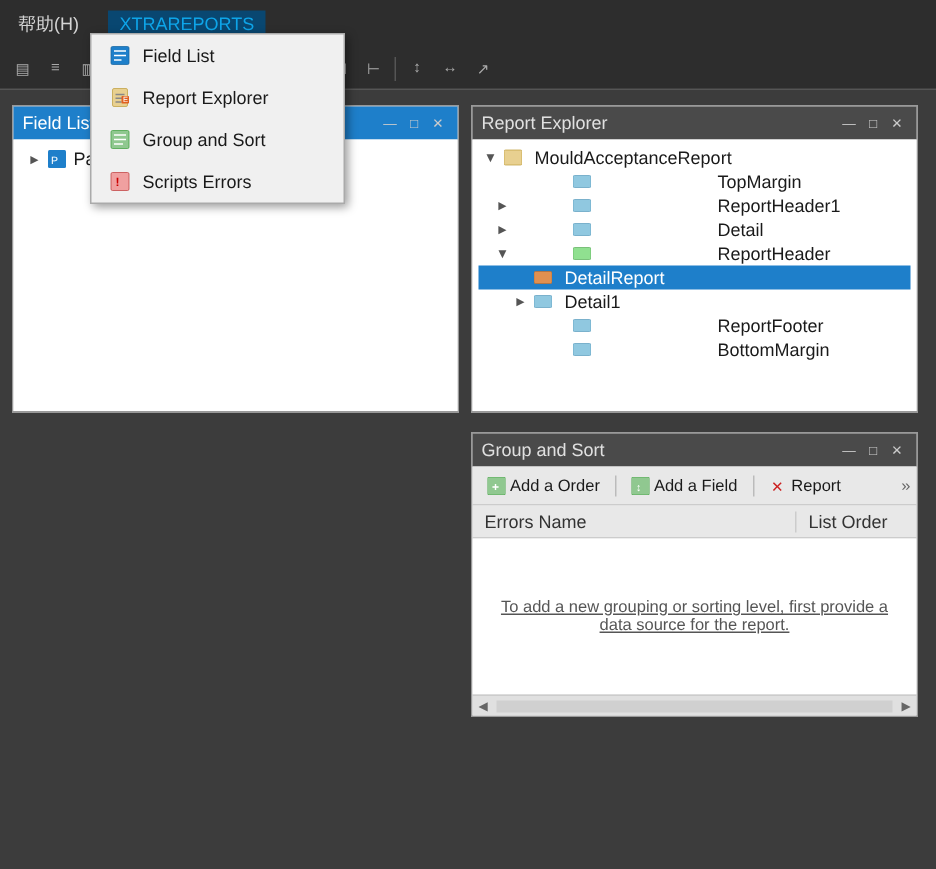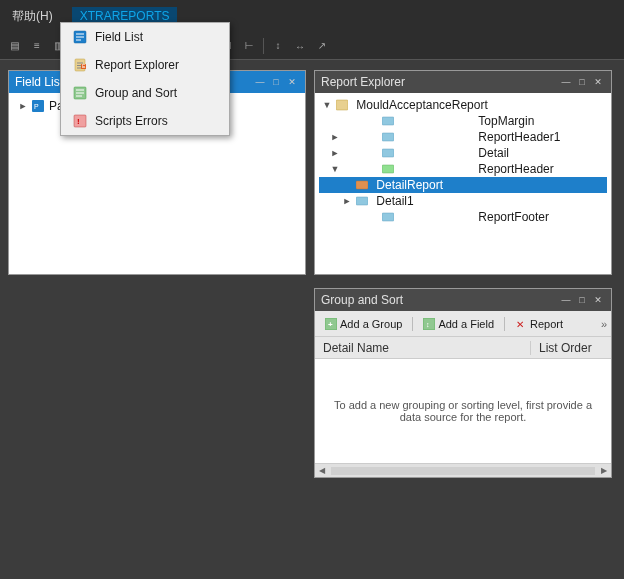--- a/index.html
+++ b/index.html
@@ -279,20 +279,21 @@
     .gs-body {
       flex: 1;
       background: #fff;
       display: flex;
       align-items: center;
       justify-content: center;
       text-align: center;
       padding: 10px;
       font-size: 11px;
       color: #555;
+      text-decoration: underline;
     }
 
     .gs-scrollbar {
       height: 14px;
       background: #e0e0e0;
       border-top: 1px solid #ccc;
       display: flex;
       align-items: center;
     }
     .gs-scroll-left, .gs-scroll-right {
@@ -491,59 +492,68 @@
       </div>
       <div class="report-tree-item indent-1">
         <span class="tree-expander">&nbsp;</span>
         <span class="tree-icon">
           <svg width="12" height="12" viewBox="0 0 12 12">
             <rect x="0" y="2" width="12" height="8" rx="1" fill="#90c8e0" stroke="#60a0c0" stroke-width="0.5"></rect>
           </svg>
         </span>
         &nbsp;<span>ReportFooter</span>
       </div>
+      <div class="report-tree-item indent-1">
+        <span class="tree-expander">&nbsp;</span>
+        <span class="tree-icon">
+          <svg width="12" height="12" viewBox="0 0 12 12">
+            <rect x="0" y="2" width="12" height="8" rx="1" fill="#90c8e0" stroke="#60a0c0" stroke-width="0.5"></rect>
+          </svg>
+        </span>
+        &nbsp;<span>BottomMargin</span>
+      </div>
     </div>
   </div>
 
   <div class="panel group-sort-panel">
     <div class="panel-header">
       <span class="panel-title">Group and Sort</span>
       <div class="panel-controls">
         <div class="panel-ctrl-btn">—</div>
         <div class="panel-ctrl-btn">□</div>
         <div class="panel-ctrl-btn">✕</div>
       </div>
     </div>
     <div class="group-sort-toolbar">
       <button class="gs-btn">
         <svg width="12" height="12" viewBox="0 0 12 12">
           <rect x="0" y="0" width="12" height="12" rx="1" fill="#90c890" stroke="#40a040" stroke-width="0.5"></rect>
           <text x="3" y="9" font-size="8" fill="#fff" font-weight="bold">+</text>
         </svg>
-        <span>Add a Group</span>
+        <span>Add a Order</span>
       </button>
       <div class="gs-separator"></div>
       <button class="gs-btn">
         <svg width="12" height="12" viewBox="0 0 12 12">
           <rect x="0" y="0" width="12" height="12" rx="1" fill="#90c890" stroke="#40a040" stroke-width="0.5"></rect>
           <text x="3" y="9" font-size="7" fill="#fff">↕</text>
         </svg>
         <span>Add a Field</span>
       </button>
       <div class="gs-separator"></div>
       <button class="gs-btn">
         <svg width="12" height="12" viewBox="0 0 12 12">
           <text x="1" y="10" font-size="10" fill="#cc2020">✕</text>
         </svg>
         <span>Report</span>
       </button>
       <span class="gs-overflow">»</span>
     </div>
     <div class="gs-column-header">
-      <span class="gs-col-field">Detail Name</span>
+      <span class="gs-col-field">Errors Name</span>
       <span class="gs-col-sort">List Order</span>
     </div>
     <div class="gs-body">
       <span>To add a new grouping or sorting level, first provide a
 data source for the report.</span>
     </div>
     <div class="gs-scrollbar">
       <div class="gs-scroll-left">◀</div>
       <div class="gs-scroll-track"></div>
       <div class="gs-scroll-right">▶</div>

